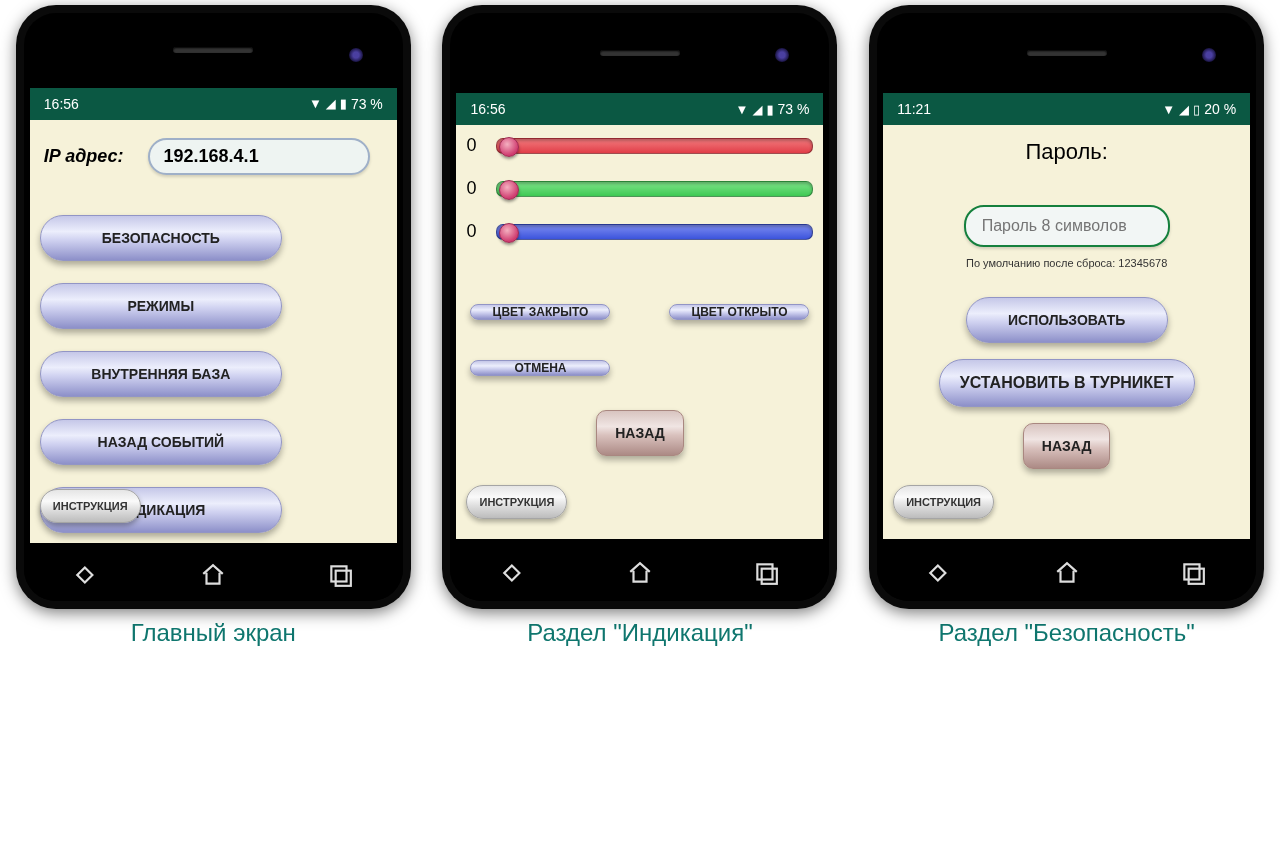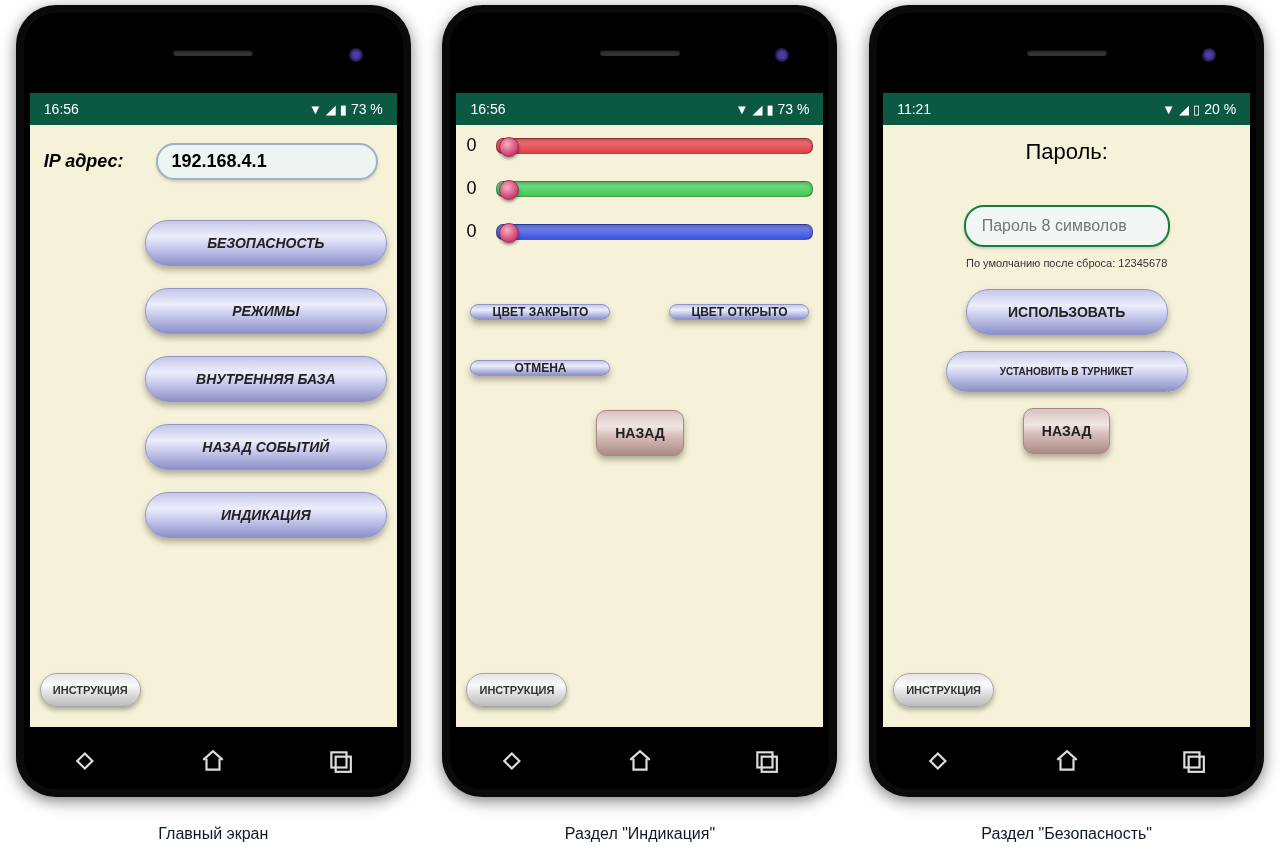--- a/index.html
+++ b/index.html
@@ -15,21 +15,21 @@
     padding-top: 5px;
     box-sizing: border-box;
   }
   .phone-wrap {
     display: flex;
     flex-direction: column;
     align-items: center;
   }
   .phone {
     width: 395px;
-    height: 792px;
+    height: 604px;
     background: #0a0a0a;
     border-radius: 40px;
     box-shadow: 0 4px 15px rgba(0,0,0,0.5);
     position: relative;
     padding: 8px;
     box-sizing: border-box;
   }
   .phone-inner {
     width: 100%;
     height: 100%;
@@ -95,21 +95,21 @@
     flex: 1;
     padding: 10px;
     display: flex;
     flex-direction: column;
     position: relative;
   }
   
   .ip-row {
     display: flex;
     align-items: center;
-    gap: 32px;
+    gap: 24px;
     margin-top: 8px;
     padding-left: 4px;
   }
   .ip-label {
     font-style: italic;
     font-weight: bold;
     font-size: 18px;
   }
   .ip-input {
     border: 2px solid #9fb0c8;
@@ -117,24 +117,23 @@
     padding: 6px 14px;
     font-size: 18px;
     font-weight: bold;
     background: #eef4f2;
     width: 190px;
     box-shadow: 0 2px 3px rgba(0,0,0,0.15);
   }
   .menu-col {
     display: flex;
     flex-direction: column;
-    align-items: flex-end;
+    align-items: flex-start;
     gap: 22px;
     margin-top: 40px;
-    font-style: italic;
   }
   .pill-btn {
     background: linear-gradient(to bottom, #c5c7e8 0%, #eceefc 35%, #cfd1f0 55%, #8d90c9 100%);
     border: 1px solid #9295c5;
     border-radius: 24px;
     padding: 14px 20px;
     font-size: 14px;
     font-weight: bold;
     color: #222;
     box-shadow: 0 4px 6px rgba(0,0,0,0.3);
@@ -240,41 +239,41 @@
   .hint {
     font-size: 11px;
     text-align: center;
     color: #333;
   }
   .pwd-col {
     display: flex;
     flex-direction: column;
     align-items: center;
     gap: 16px;
-    margin-top: 20px;
+    margin-top: 28px;
   }
   
   .nav-bar {
     height: 56px;
     background: #000;
     display: flex;
     justify-content: space-around;
     align-items: center;
   }
   .nav-icon {
     width: 26px;
     height: 26px;
     fill: none;
     stroke: #ddd;
     stroke-width: 2;
   }
   .caption {
-    font-size: 16px;
-    margin-top: 28px;
-    color: #0f172a;
+    font-size: 24px;
+    margin-top: 10px;
+    color: #0f766e;
   }
 </style>
 </head>
 <body>
 
 <div class="phone-wrap">
   <div class="phone">
     <div class="phone-inner">
       <div class="phone-top">
         <div class="speaker"></div>
@@ -404,21 +403,21 @@
             <span class="battery-icon">▯</span>
             <span>20 %</span>
           </span>
         </div>
         <div class="content">
           <div class="pwd-title">Пароль:</div>
           <input class="pwd-input" placeholder="Пароль 8 символов" style="">
           <div class="hint">По умолчанию после сброса: 12345678</div>
           <div class="pwd-col">
             <div class="pill-btn" style="min-width:160px;">ИСПОЛЬЗОВАТЬ</div>
-            <div class="pill-btn" style="min-width:200px;font-size:10px;text-align:center;">УСТАНОВИТЬ В ТУРНИКЕТ</div>
+            <div class="pill-btn" style="min-width:200px;font-size:16px;text-align:center;">УСТАНОВИТЬ В ТУРНИКЕТ</div>
             <div class="brown-btn">НАЗАД</div>
           </div>
           <div class="instr-btn">ИНСТРУКЦИЯ</div>
         </div>
       </div>
       <div class="nav-bar">
         <svg class="nav-icon" viewBox="0 0 24 24">
             <path d="M14 5l-7 7 7 7 7-7z" transform="translate(-4,0)"></path>
           </svg>
         <svg class="nav-icon" viewBox="0 0 24 24">

